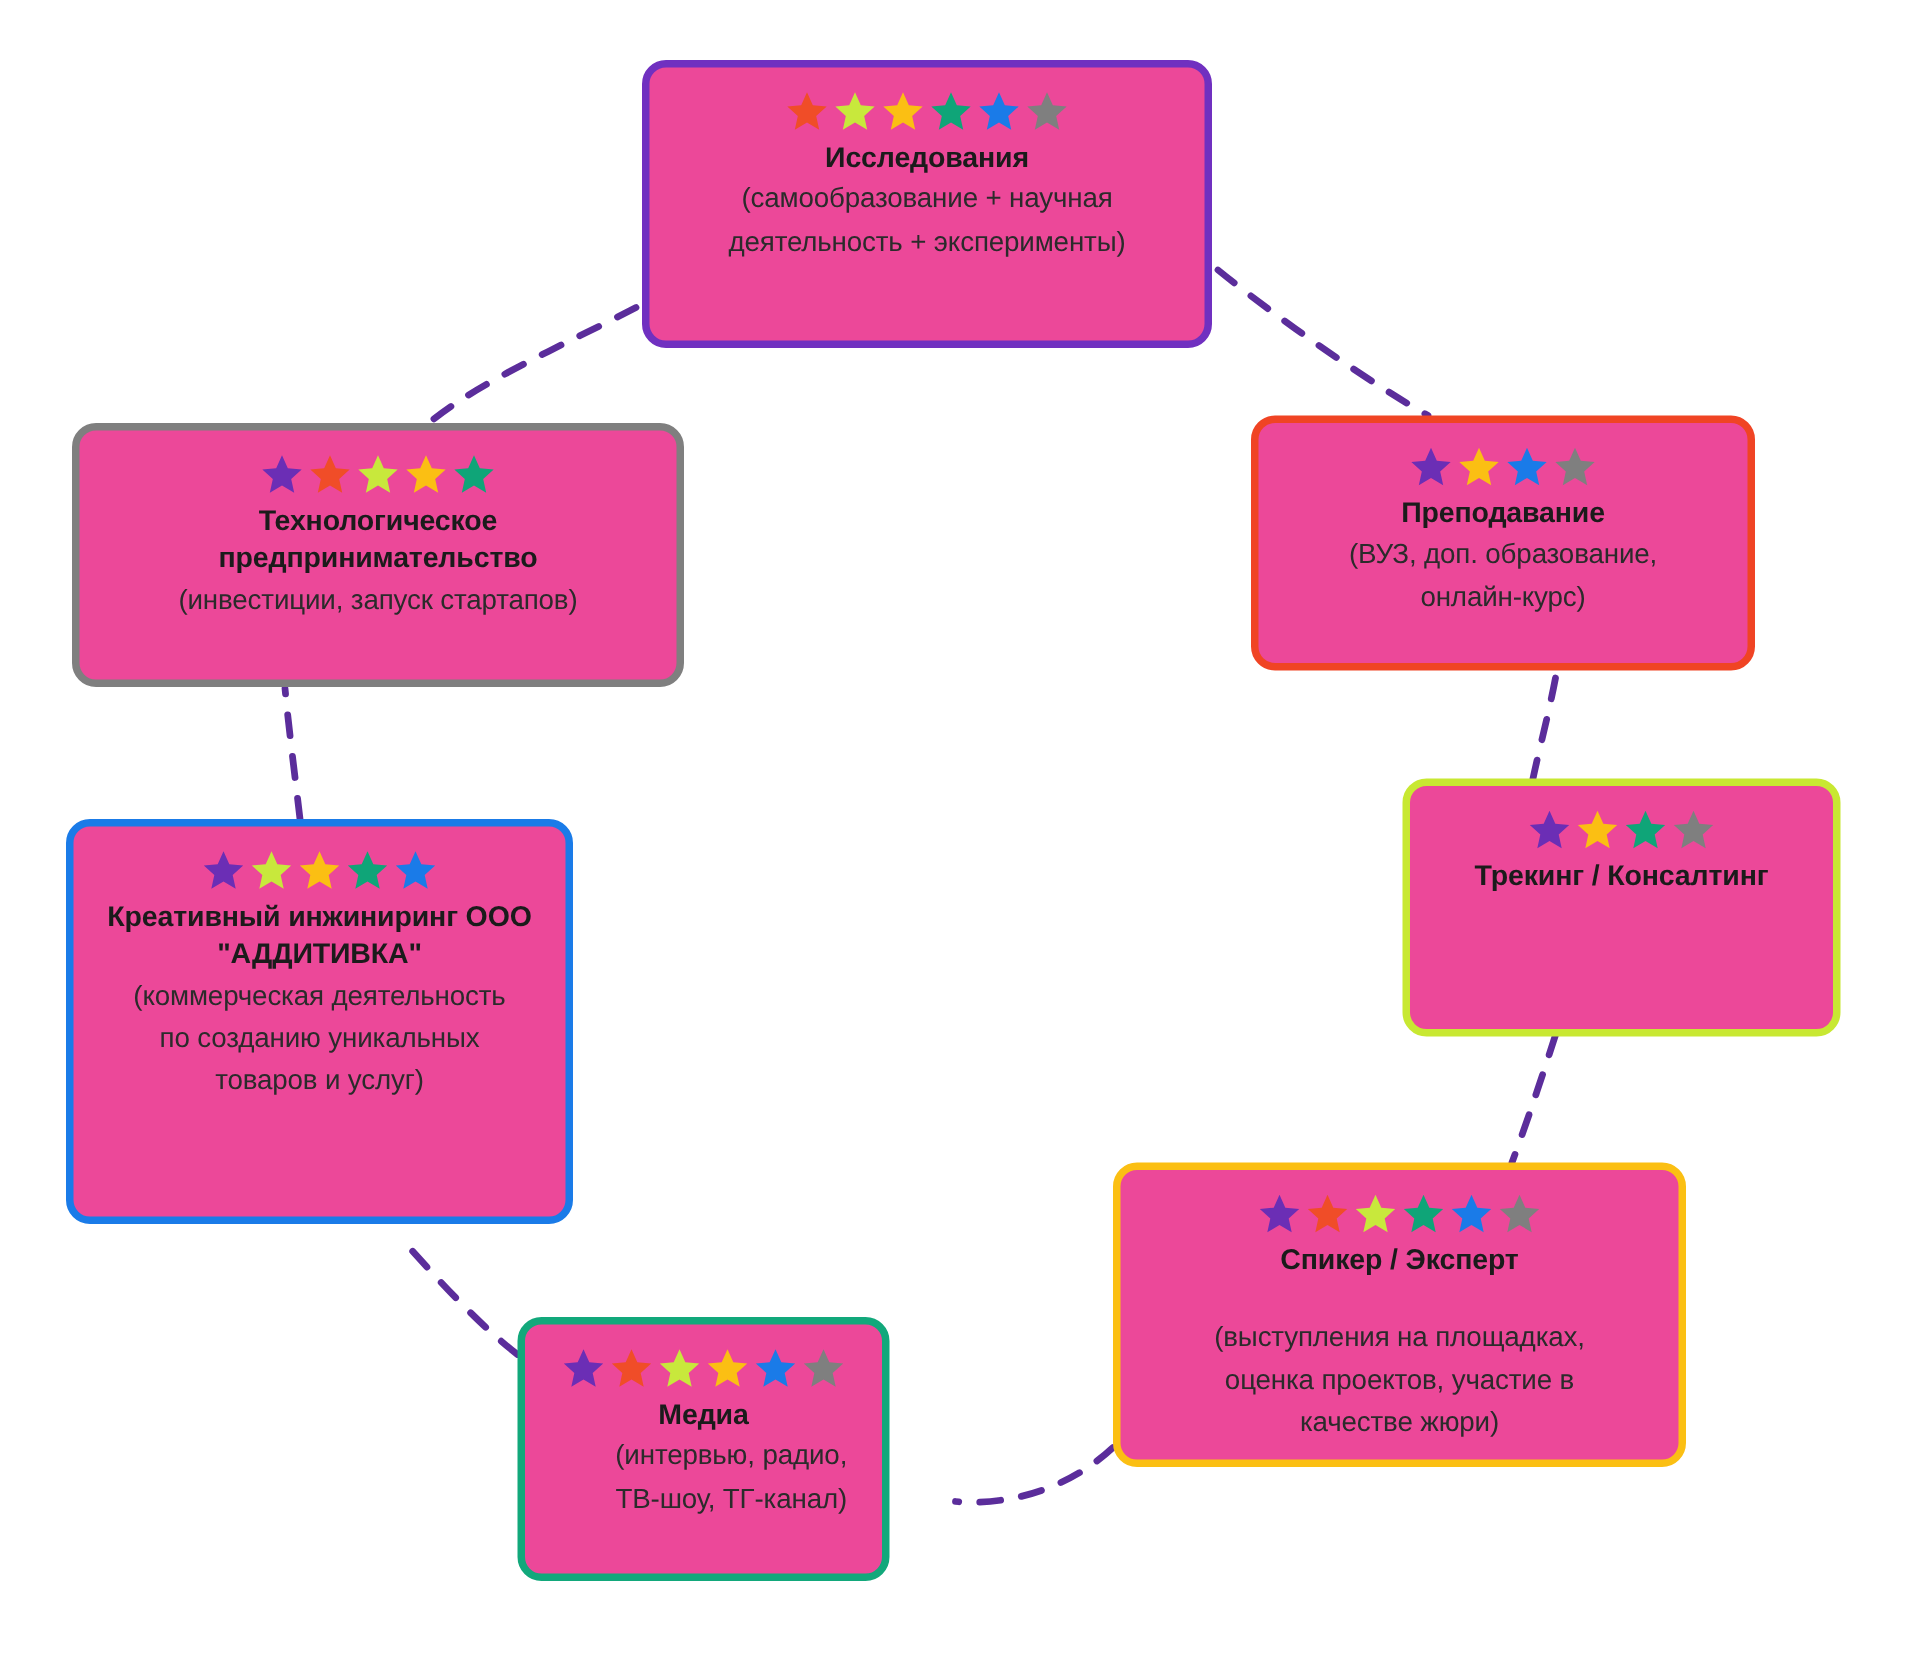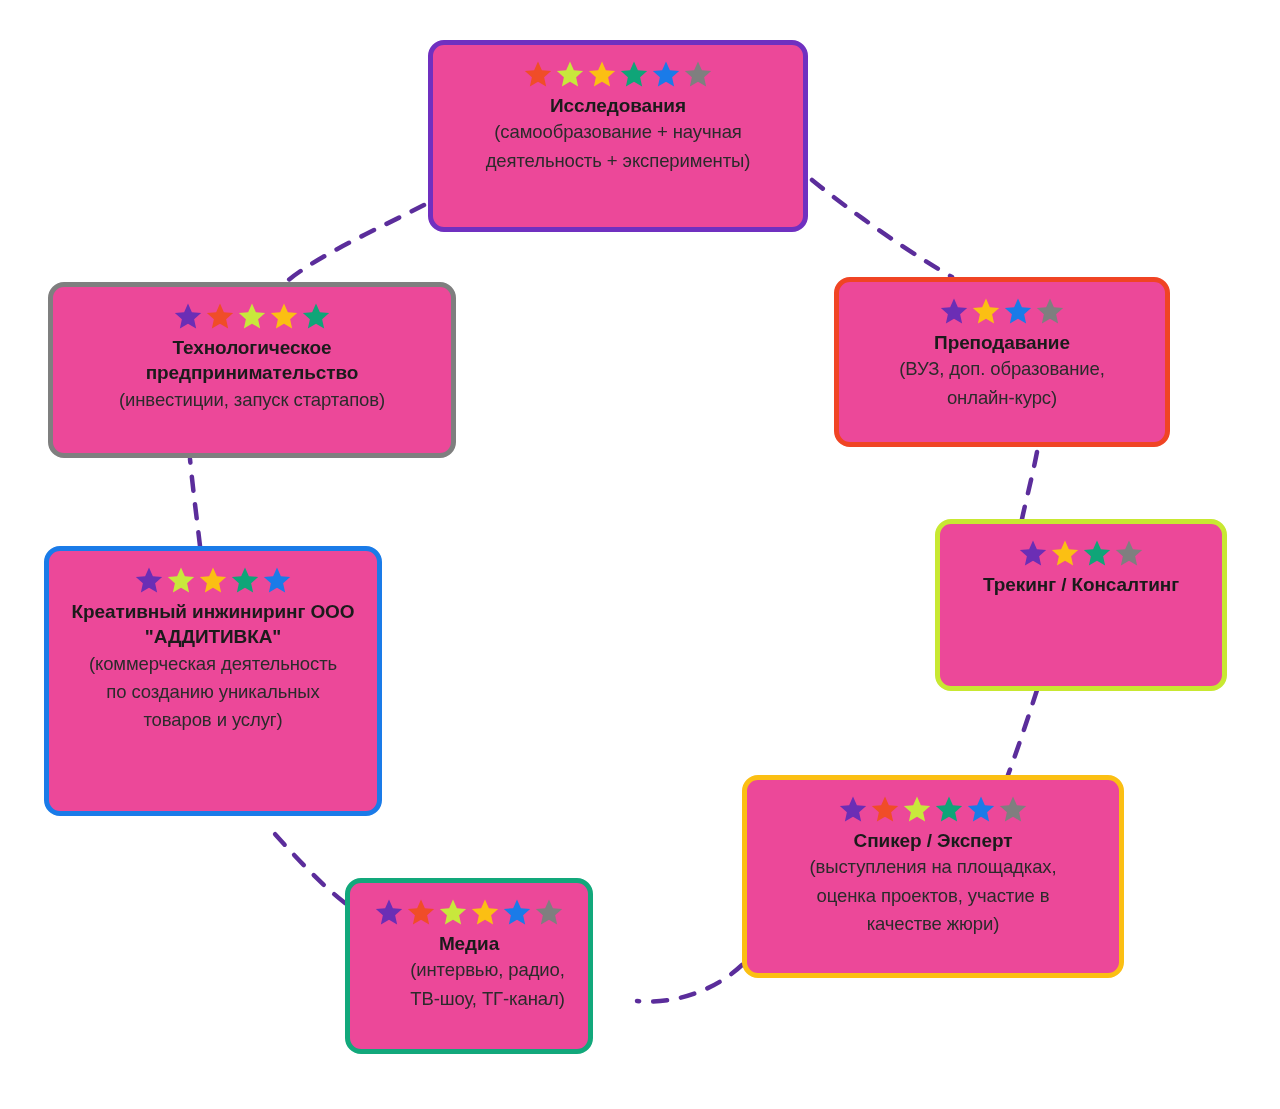--- a/index.html
+++ b/index.html
@@ -203,21 +203,21 @@
           <polygon points="12,2 15.1,8.9 22.5,9.6 16.9,14.6 18.5,22 12,18.1 5.5,22 7.1,14.6 1.5,9.6 8.9,8.9" fill="#0FA578"></polygon>
         </svg>
       <svg class="star" viewBox="0 0 24 24">
           <polygon points="12,2 15.1,8.9 22.5,9.6 16.9,14.6 18.5,22 12,18.1 5.5,22 7.1,14.6 1.5,9.6 8.9,8.9" fill="#1A7BE8"></polygon>
         </svg>
       <svg class="star" viewBox="0 0 24 24">
           <polygon points="12,2 15.1,8.9 22.5,9.6 16.9,14.6 18.5,22 12,18.1 5.5,22 7.1,14.6 1.5,9.6 8.9,8.9" fill="#7F7F7F"></polygon>
         </svg>
     </div>
     <div class="node-title">Спикер / Эксперт</div>
-    <div class="node-sub" style="max-width:308px;">(выступления на площадках, оценка проектов, участие в качестве жюри)</div>
+    <div class="node-sub" style="max-width:308px;margin-top:24px;">(выступления на площадках, оценка проектов, участие в качестве жюри)</div>
   </div>
 
   <div class="node" style="left:345px; top:878px; width:248px; height:176px; border-width:5px; border-color:#12A87B;">
     <div class="stars">
       <svg class="star" viewBox="0 0 24 24">
           <polygon points="12,2 15.1,8.9 22.5,9.6 16.9,14.6 18.5,22 12,18.1 5.5,22 7.1,14.6 1.5,9.6 8.9,8.9" fill="#6B2EB5"></polygon>
         </svg>
       <svg class="star" viewBox="0 0 24 24">
           <polygon points="12,2 15.1,8.9 22.5,9.6 16.9,14.6 18.5,22 12,18.1 5.5,22 7.1,14.6 1.5,9.6 8.9,8.9" fill="#F04D28"></polygon>
         </svg>

